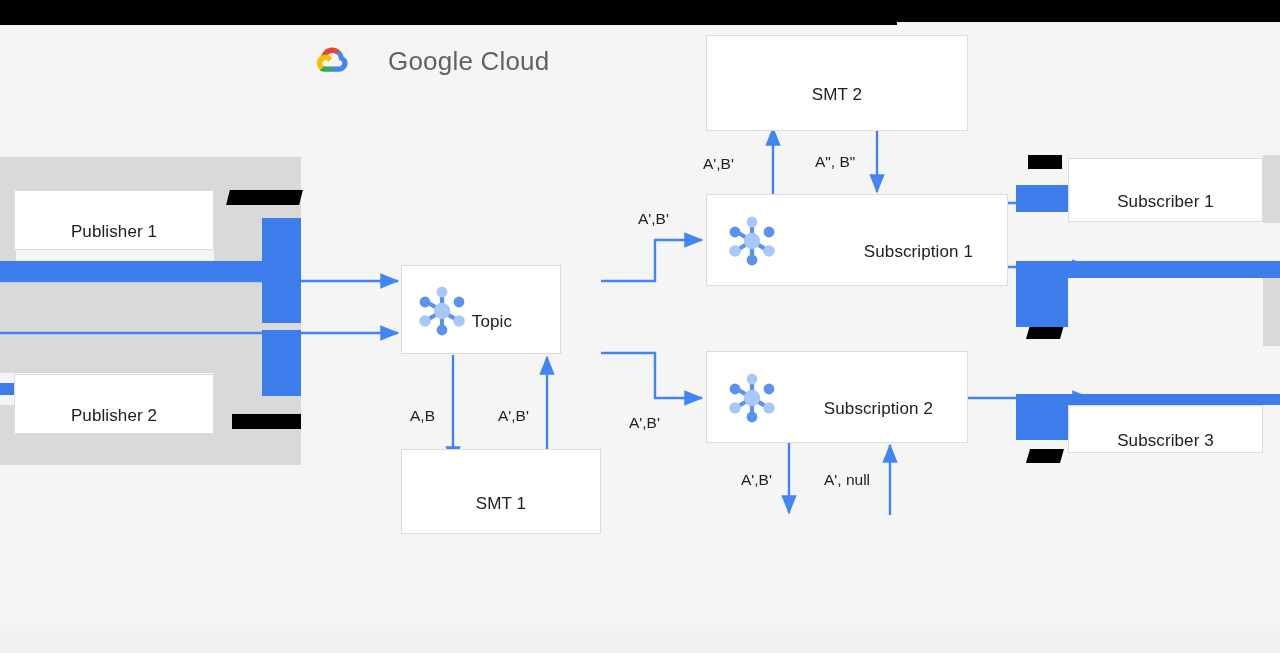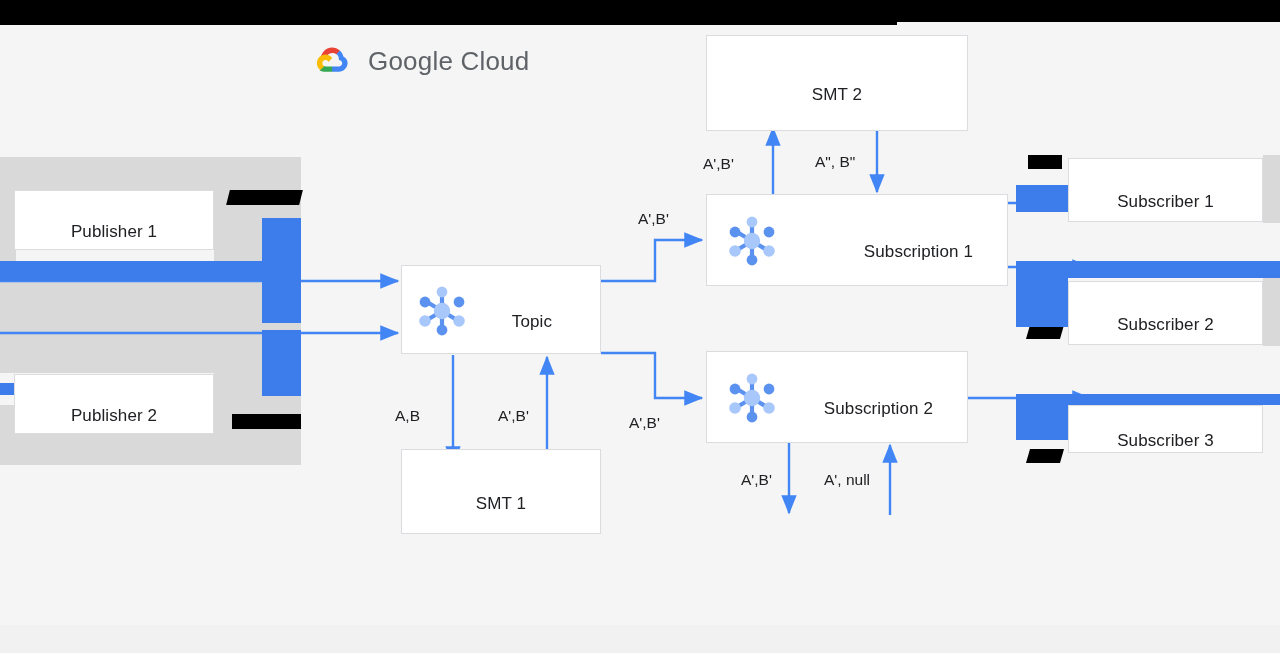--- a/index.html
+++ b/index.html
@@ -34,21 +34,21 @@
   
   .pubsub-icon{position:absolute;width:62px;height:62px;}
 
   
   .elabel{
     position:absolute;color:#202124;font-size:15.5px;white-space:nowrap;text-align:center;
   }
 
   
   .gc-logo{position:absolute;left:309px;top:42px;display:flex;align-items:center;gap:13px;}
-  .gc-text{font-size:26px;color:#5f6368;letter-spacing:.2px;}
+  .gc-text{font-size:26px;color:#5f6368;letter-spacing:.2px;margin-left:20px;}
   .gc-text .b{color:#5f6368;}
 
   svg.edges{position:absolute;left:0;top:0;width:1280px;height:653px;overflow:visible;}
 </style>
 </head>
 <body>
 
 <div class="canvas">
 
   <div class="panel-left"></div>
@@ -127,21 +127,21 @@
 
   <div class="blueblock" style="left:1016px;top:185px;width:52px;height:27px;"></div>
   <div class="blueblock" style="left:1016px;top:261px;width:264px;height:17px;"></div>
   <div class="blueblock" style="left:1016px;top:261px;width:52px;height:66px;"></div>
   <div class="blueblock" style="left:1016px;top:394px;width:264px;height:11px;"></div>
   <div class="blueblock" style="left:1016px;top:394px;width:52px;height:46px;"></div>
   <div class="blueblock" style="left:262px;top:218px;width:39px;height:105px;"></div>
   <div class="blueblock" style="left:0;top:261px;width:262px;height:20px;"></div>
   <div class="blueblock" style="left:262px;top:330px;width:39px;height:66px;"></div>
 
-  <div class="elabel" style="left:395px;top:407px;">A,B</div>
+  <div class="elabel" style="left:410px;top:407px;">A,B</div>
   <div class="elabel" style="left:498px;top:407px;">A',B'</div>
   <div class="elabel" style="left:638px;top:210px;">A',B'</div>
   <div class="elabel" style="left:629px;top:414px;">A',B'</div>
   <div class="elabel" style="left:703px;top:155px;">A',B'</div>
   <div class="elabel" style="left:815px;top:153px;">A", B"</div>
   <div class="elabel" style="left:741px;top:471px;">A',B'</div>
   <div class="elabel" style="left:824px;top:471px;">A', null</div>
 
   <div class="gc-logo">
     <svg width="46" height="38" viewBox="0 0 46 38">
@@ -156,21 +156,21 @@
   </div>
 
   <div class="box center" style="left:14px;top:190px;width:200px;height:60px;">
     <span class="lbl">Publisher 1</span>
   </div>
 
   <div class="box center" style="left:14px;top:374px;width:200px;height:60px;">
     <span class="lbl">Publisher 2</span>
   </div>
 
-  <div class="box icon-box" style="left:401px;top:265px;width:200px;height:89px;">
+  <div class="box icon-box" style="left:401px;top:265px;width:160px;height:89px;">
     <svg class="pubsub-icon" style="left:9px;top:14px;" viewBox="0 0 62 62">
       <g stroke="#5b92f0" stroke-width="4.2" stroke-linecap="round">
         <line x1="31" y1="31" x2="31" y2="14"></line>
         <line x1="31" y1="31" x2="16" y2="22"></line>
         <line x1="31" y1="31" x2="46" y2="40"></line>
         <line x1="31" y1="31" x2="16" y2="40"></line>
         <line x1="31" y1="31" x2="31" y2="48"></line>
       </g>
       <circle cx="31" cy="31" r="8.2" fill="#a8c7fa"></circle>
       <circle cx="31" cy="12" r="5.4" fill="#a8c7fa"></circle>
@@ -229,23 +229,20 @@
       <circle cx="48" cy="41" r="5.8" fill="#a8c7fa"></circle>
       <circle cx="31" cy="50" r="5.4" fill="#5b92f0"></circle>
     </svg>
     <span class="lbl" style="left:auto;right:34px;transform:none;">Subscription 2</span>
   </div>
 
   <div class="box center" style="left:1068px;top:158px;width:195px;height:64px;">
     <span class="lbl">Subscriber 1</span>
   </div>
 
-  <div class="box center" style="left:1068px;top:281px;width:195px;height:64px;">
-    <span class="lbl">Subscriber 2</span>
-  </div>
 
   <div class="box center" style="left:1068px;top:405px;width:195px;height:48px;">
     <span class="lbl">Subscriber 3</span>
   </div>
 
   <div class="topbar"></div>
   <div class="topbar-notch"></div>
 
 </div>
 

